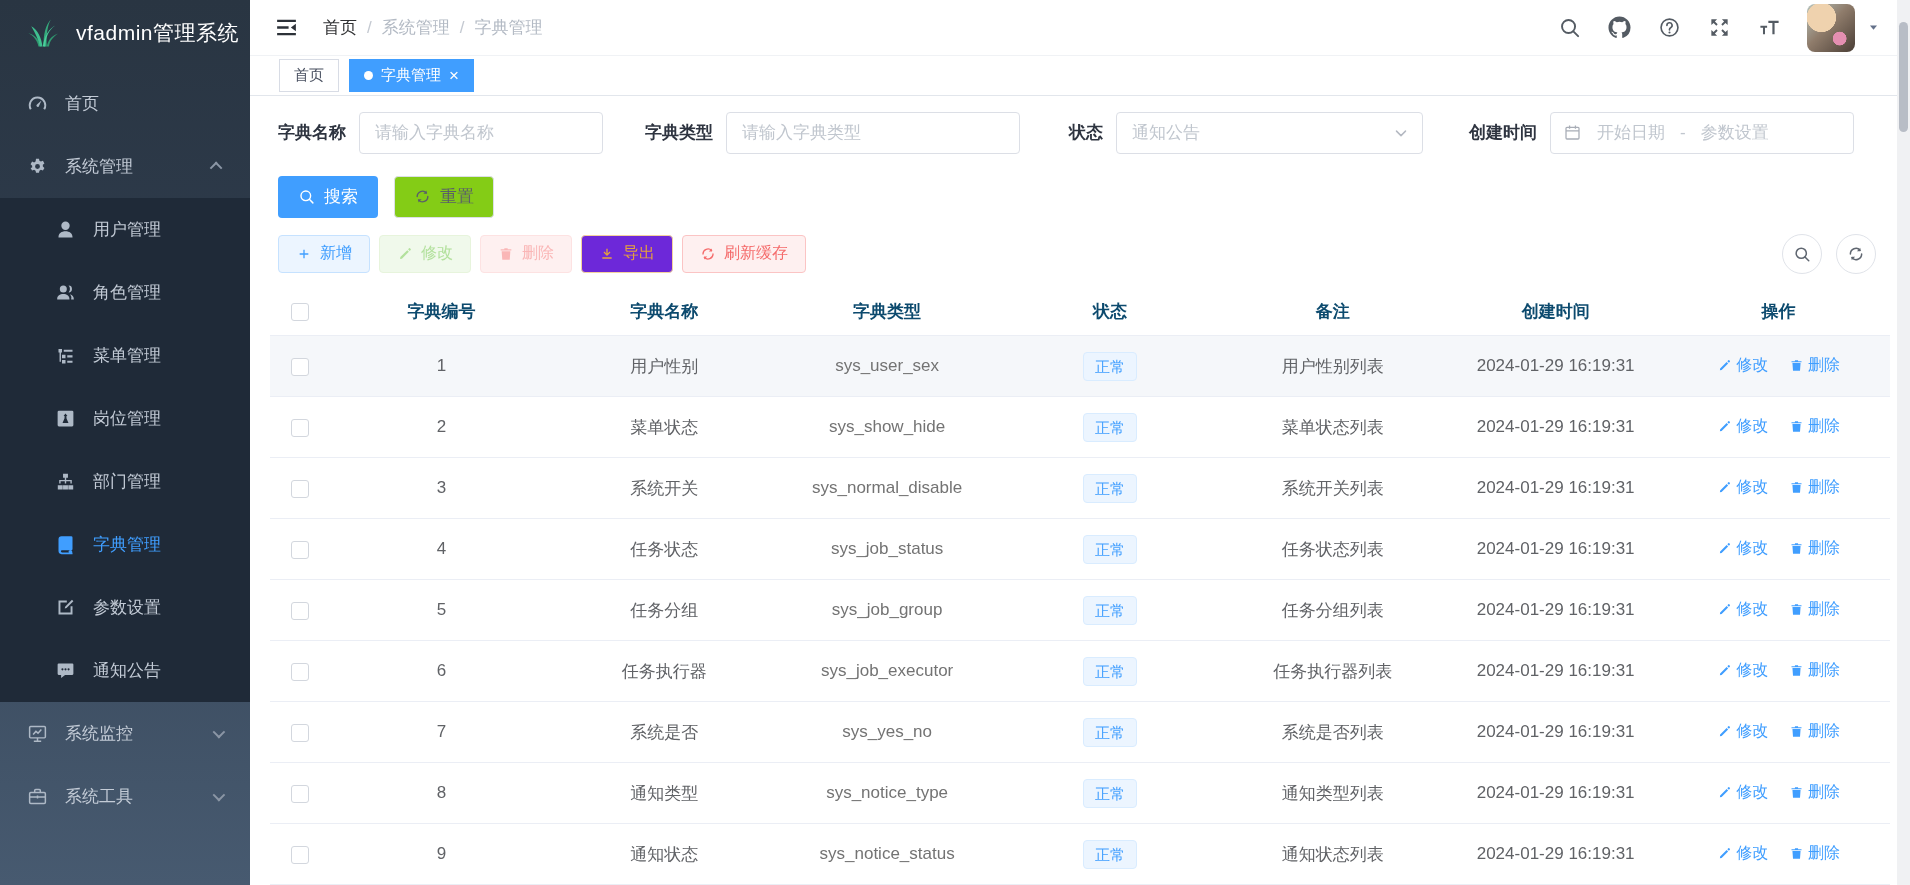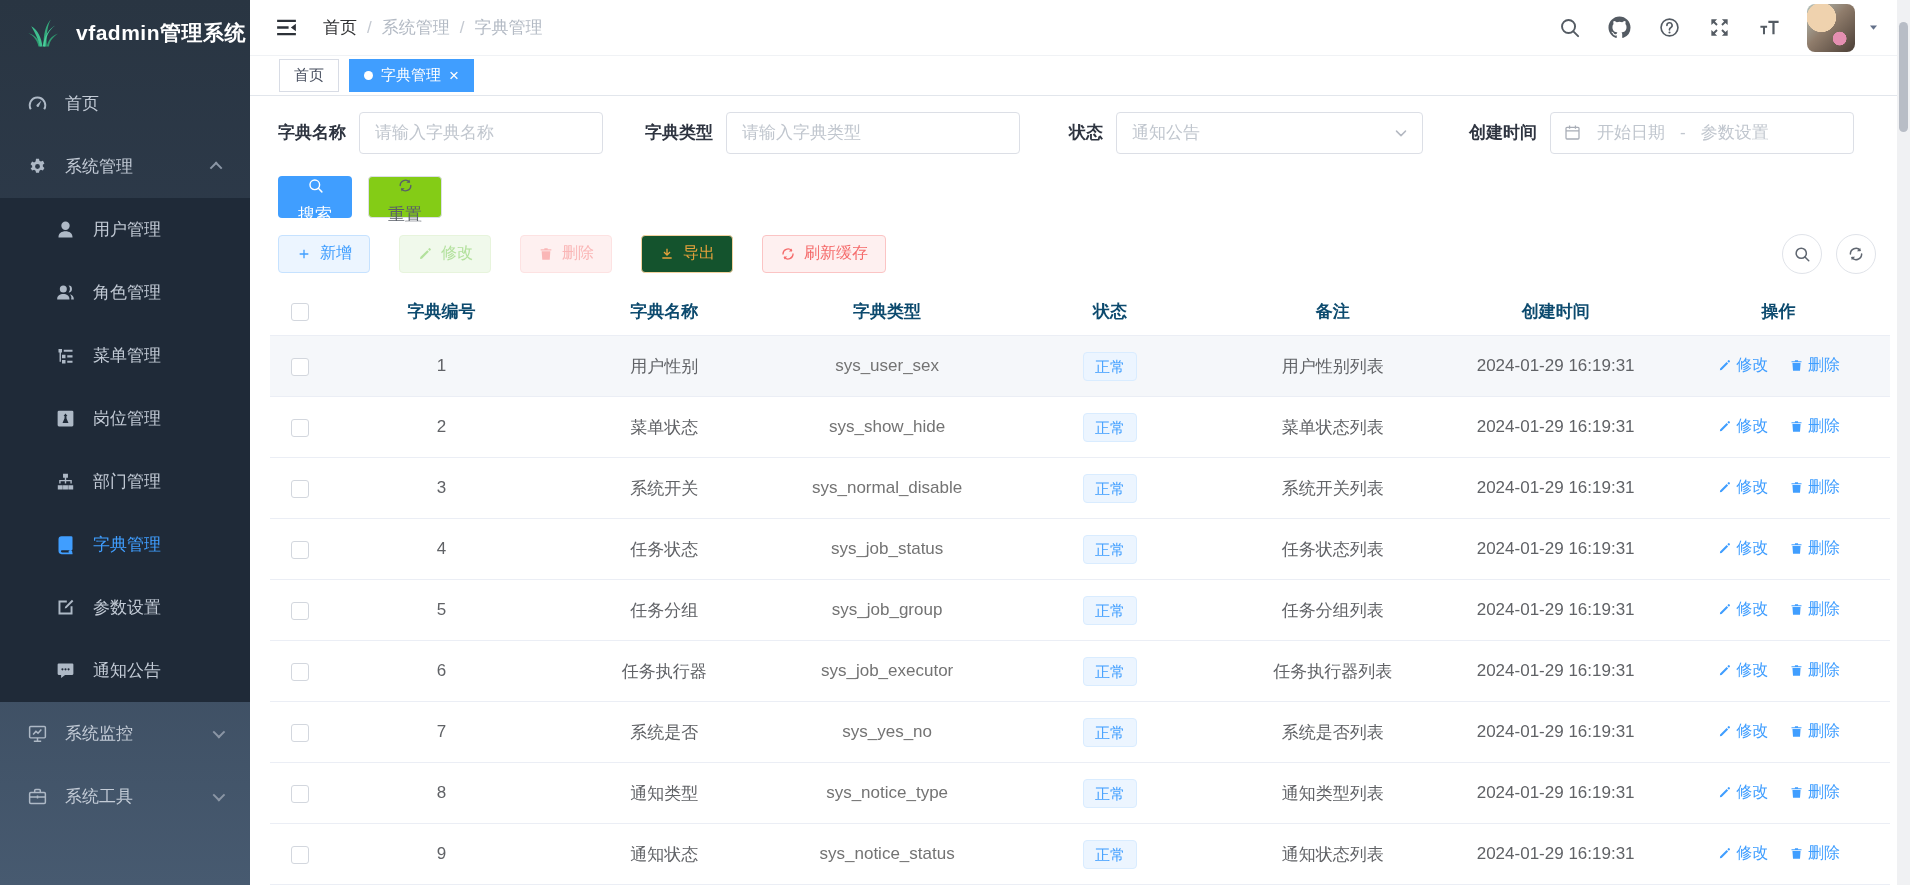--- a/index.html
+++ b/index.html
@@ -5,21 +5,21 @@
   * { margin:0; padding:0; box-sizing:border-box; }
   html,body { width:1910px; height:885px; overflow:hidden; background:#fff;
     font-family:"Liberation Sans","DejaVu Sans",sans-serif; }
   .layout { display:flex; width:100%; height:100%; }
 
   
   .sidebar { width:250px; height:100%; flex:0 0 250px;
     background:linear-gradient(180deg,#293542 0%,#2d3a4a 28%,#475a70 100%); }
   .logo { height:66px; display:flex; align-items:center; padding-left:26px; }
   .logo .ic { width:36px; height:36px; margin-right:14px; }
-  .logo-title { color:#fff; font-size:21px; font-weight:700; letter-spacing:.5px; }
+  .logo-title { color:#fff; font-size:21px; font-weight:400; letter-spacing:.5px; }
   ul.menu { list-style:none; }
   ul.menu.top { padding-top:6px; }
   .menu li { height:63px; display:flex; align-items:center; padding-left:27px;
     color:#c3cbd6; font-size:17px; cursor:pointer; }
   .menu .ic { width:21px; height:21px; margin-right:17px; color:#aeb9c6; flex:0 0 21px; }
   .menu.sub { background:#1f2a38; }
   .menu.sub li { padding-left:55px; }
   .menu li.active { color:#409eff; }
   .menu li.active .ic { color:#409eff; }
   .arrow { width:9px; height:9px; border-right:2px solid #8b96a5; border-bottom:2px solid #8b96a5;
@@ -70,36 +70,36 @@
   .f-select .ph { color:#c0c6ce; }
   .chev { width:18px; height:18px; color:#b4b9c2; margin-left:auto; }
   .f-date { width:304px; height:42px; border:1px solid #dcdfe6; border-radius:4px;
     display:flex; align-items:center; padding:0 12px; gap:15px; cursor:pointer; }
   .f-date .ic { width:19px; height:19px; color:#a8adb6; flex:0 0 19px; }
   .f-date .ph { color:#c0c6ce; }
 
   
   .btn-row { display:flex; gap:16px; margin:22px 0 0 8px; }
   .big-btn { height:42px; padding:0 19px; border-radius:4px; font-size:17px;
-    display:flex; align-items:center; gap:9px; cursor:pointer; border:1px solid transparent;flex-direction:column; }
+    display:flex; align-items:center; gap:9px; cursor:pointer; border:1px solid transparent; }
   .big-btn .ic { width:17px; height:17px; }
   .btn-search { background:#409eff; color:#fff; }
   .btn-reset { background:#84cc16; border-color:#dcdfe6; color:#5a6068; }
 
   
   .action-row { display:flex; align-items:center; margin:16px 0 0 8px; padding-right:0; }
   .btn { height:38px; padding:0 17px; border-radius:4px; font-size:16px;
-    display:flex; align-items:center; gap:8px; border:1px solid; margin-right:29px; cursor:pointer; }
+    display:flex; align-items:center; gap:8px; border:1px solid; margin-right:9px; cursor:pointer; }
   .btn .ic { width:16px; height:16px; }
   .btn.primary { background:#ecf5ff; border-color:#c6e2ff; color:#409eff; }
   .btn.success { background:#f0f9eb; border-color:#e1f3d8; color:#67c23a; }
   .btn.success.disabled { color:#b3e19d; border-color:#e7f4dc; }
   .btn.danger { background:#fef0f0; border-color:#fbc4c4; color:#f56c6c; }
   .btn.danger.disabled { color:#fab6b6; border-color:#fde2e2; }
-  .btn.warning { background:#14532d; border-color:#f3d19e; color:#e6a23c; }
+  .btn.warning { background:#6d28d9; border-color:#f3d19e; color:#e6a23c; }
   .tools { margin-left:auto; display:flex; gap:14px; margin-right:14px; }
   .tool { width:40px; height:40px; border:1px solid #e0e3e9; border-radius:50%;
     display:flex; align-items:center; justify-content:center; color:#5f6670; cursor:pointer; background:#fff; }
   .tool .ic { width:18px; height:18px; }
 
   
   table.grid { width:100%; margin-top:14px; border-collapse:collapse; table-layout:fixed; font-size:17px; }
   .grid th, .grid td { height:48px; text-align:center; border-bottom:1px solid #ebeef5;
     white-space:nowrap; overflow:hidden; }
   .grid th { color:#0c4a6e; font-weight:700; }

